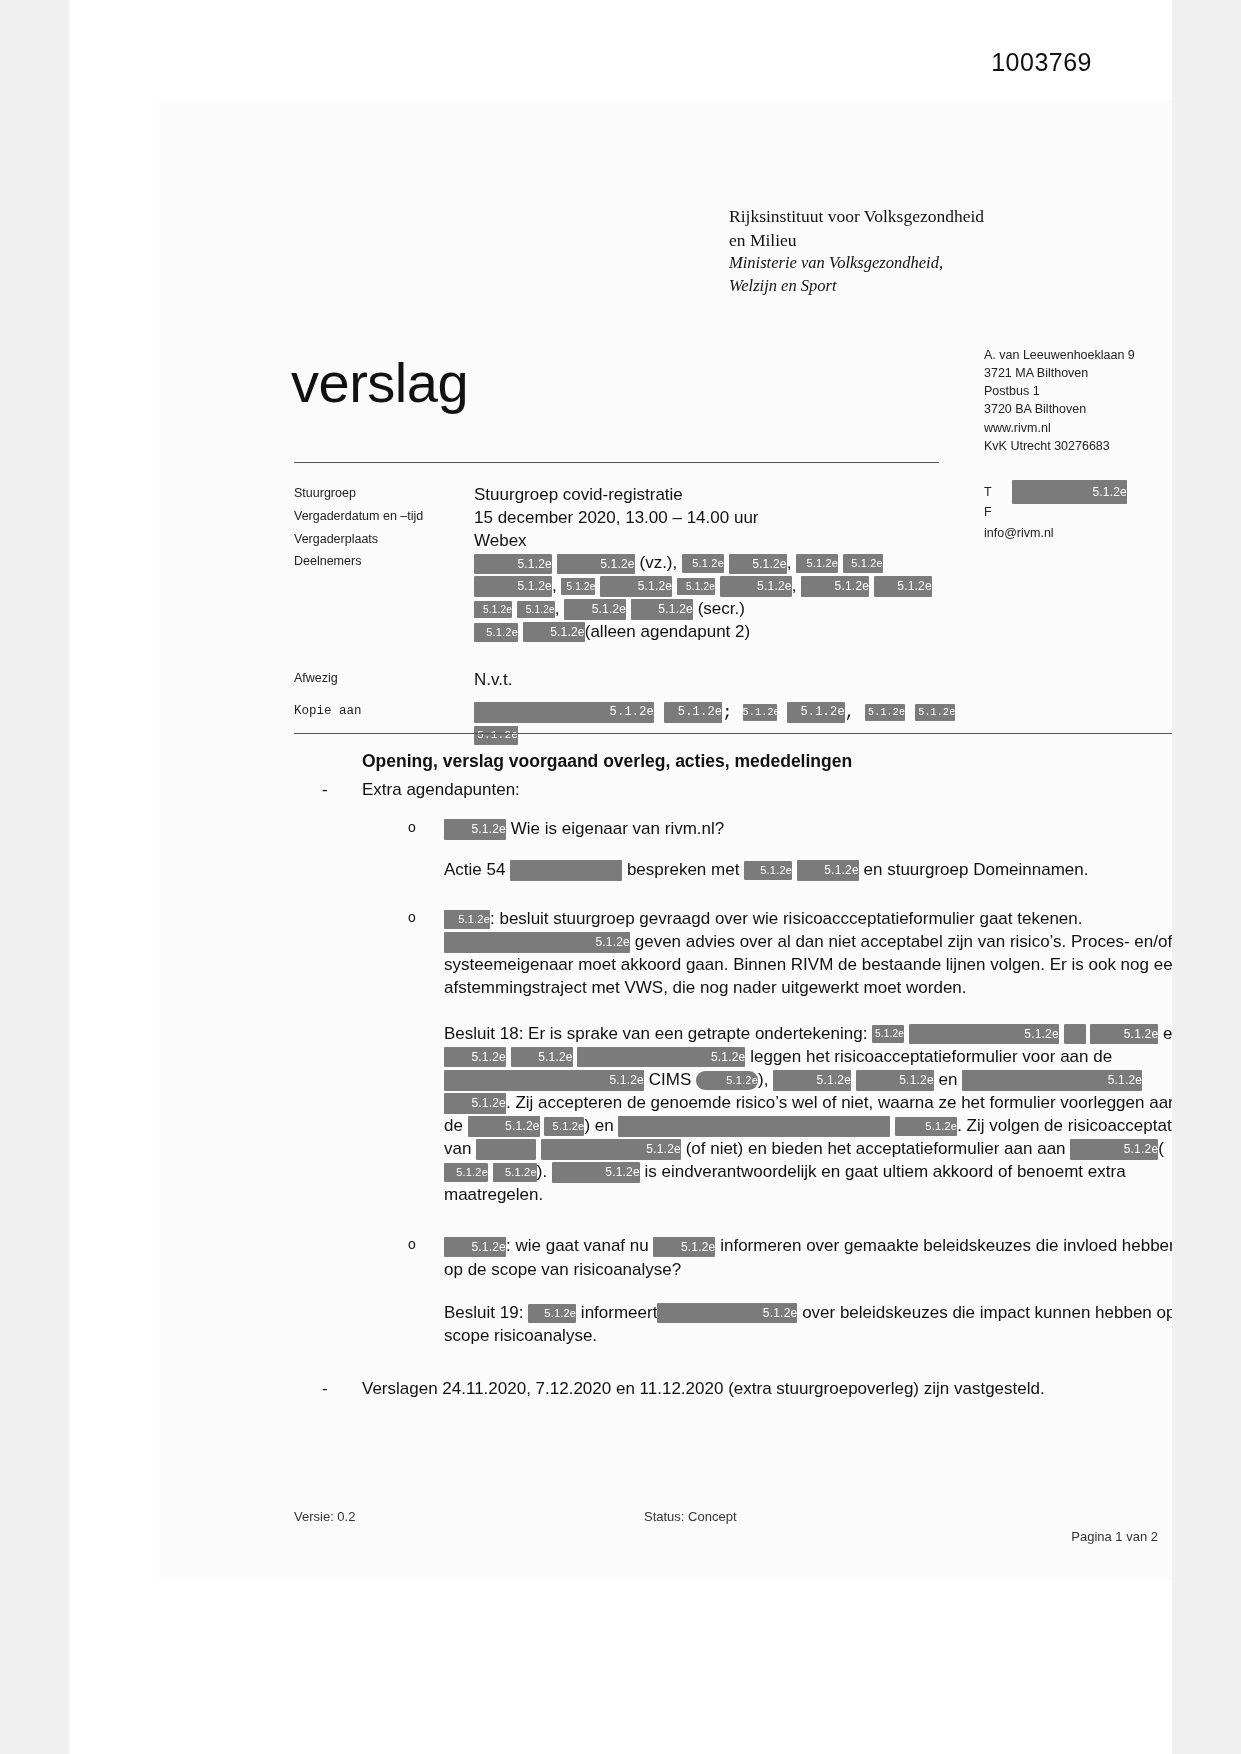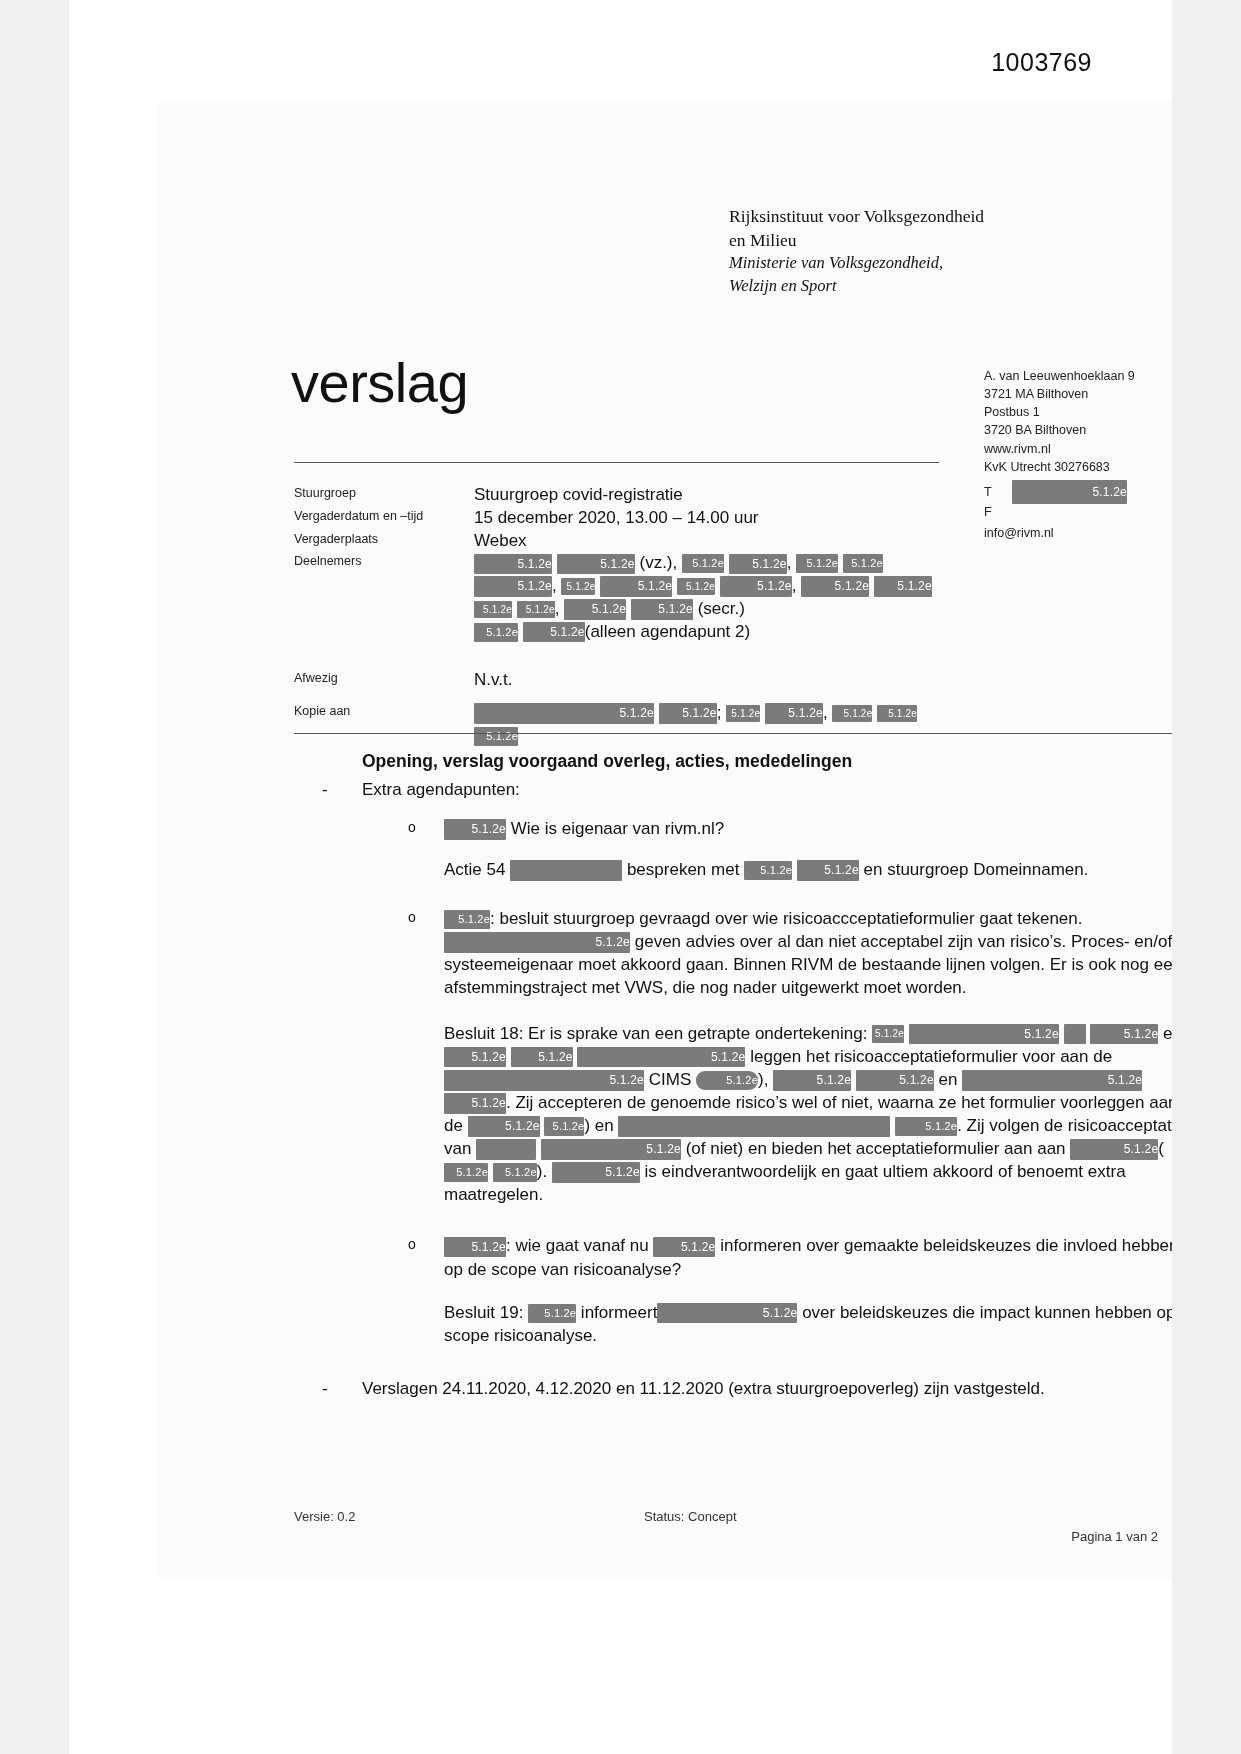--- a/index.html
+++ b/index.html
@@ -51,21 +51,21 @@
     position: absolute;
     left: 222px;
     top: 350px;
     font-size: 56px;
     color: #111;
     letter-spacing: -0.5px;
   }
   .addr {
     position: absolute;
     left: 915px;
-    top: 367px;
+    top: 346px;
     font-size: 12.5px;
     line-height: 1.45;
     color: #222;
   }
   .contact {
     position: absolute;
     left: 915px;
     top: 482px;
     font-size: 12.5px;
     line-height: 1.62;
@@ -276,21 +276,21 @@
           <span class="redact" style="width:62px;">5.1.2e</span><span>(alleen agendapunt 2)</span>
         </div>
       </div>
     </div>
 
     <div class="meta-row" style="margin-top:26px;">
       <div class="meta-label">Afwezig</div>
       <div class="meta-val">N.v.t.</div>
     </div>
 
-    <div class="meta-row" style="margin-top:10px;">
+    <div class="meta-row" style="margin-top:10px;font-family:Liberation Mono, monospace;">
       <div class="meta-label">Kopie aan</div>
       <div class="meta-val">
         <div>
           <span class="redact" style="width:180px;">5.1.2e</span>
           <span class="redact" style="width:58px;">5.1.2e</span><span>;</span>
           <span class="redact" style="width:34px;font-size:10px;">5.1.2e</span>
           <span class="redact" style="width:58px;">5.1.2e</span><span>,</span>
           <span class="redact" style="width:40px;font-size:10px;">5.1.2e</span>
           <span class="redact" style="width:40px;font-size:10px;">5.1.2e</span>
         </div>
@@ -375,21 +375,21 @@
     </div>
 
     <div class="para" style="margin-top:20px;">
       <b>Besluit 19</b><span>: </span><span class="redact" style="width:48px;font-size:11px;">5.1.2e</span>
       <span>informeert</span><span class="redact" style="width:140px;">5.1.2e</span>
       <span>over beleidskeuzes die impact kunnen hebben op scope risicoanalyse.</span>
     </div>
 
     <div class="lvl1" style="margin-top:30px;">
       <span class="dash">-</span>
-      <span>Verslagen 24.11.2020, 4.12.2020 en 11.12.2020 (extra stuurgroepoverleg) zijn vastgesteld.</span>
+      <span>Verslagen 24.11.2020, 7.12.2020 en 11.12.2020 (extra stuurgroepoverleg) zijn vastgesteld.</span>
     </div>
 
   </div>
 
   <div class="footer">
     <span>Versie: 0.2</span>
     <span class="mid">Status: Concept</span>
     <span class="right">Pagina 1 van 2</span>
   </div>
 

